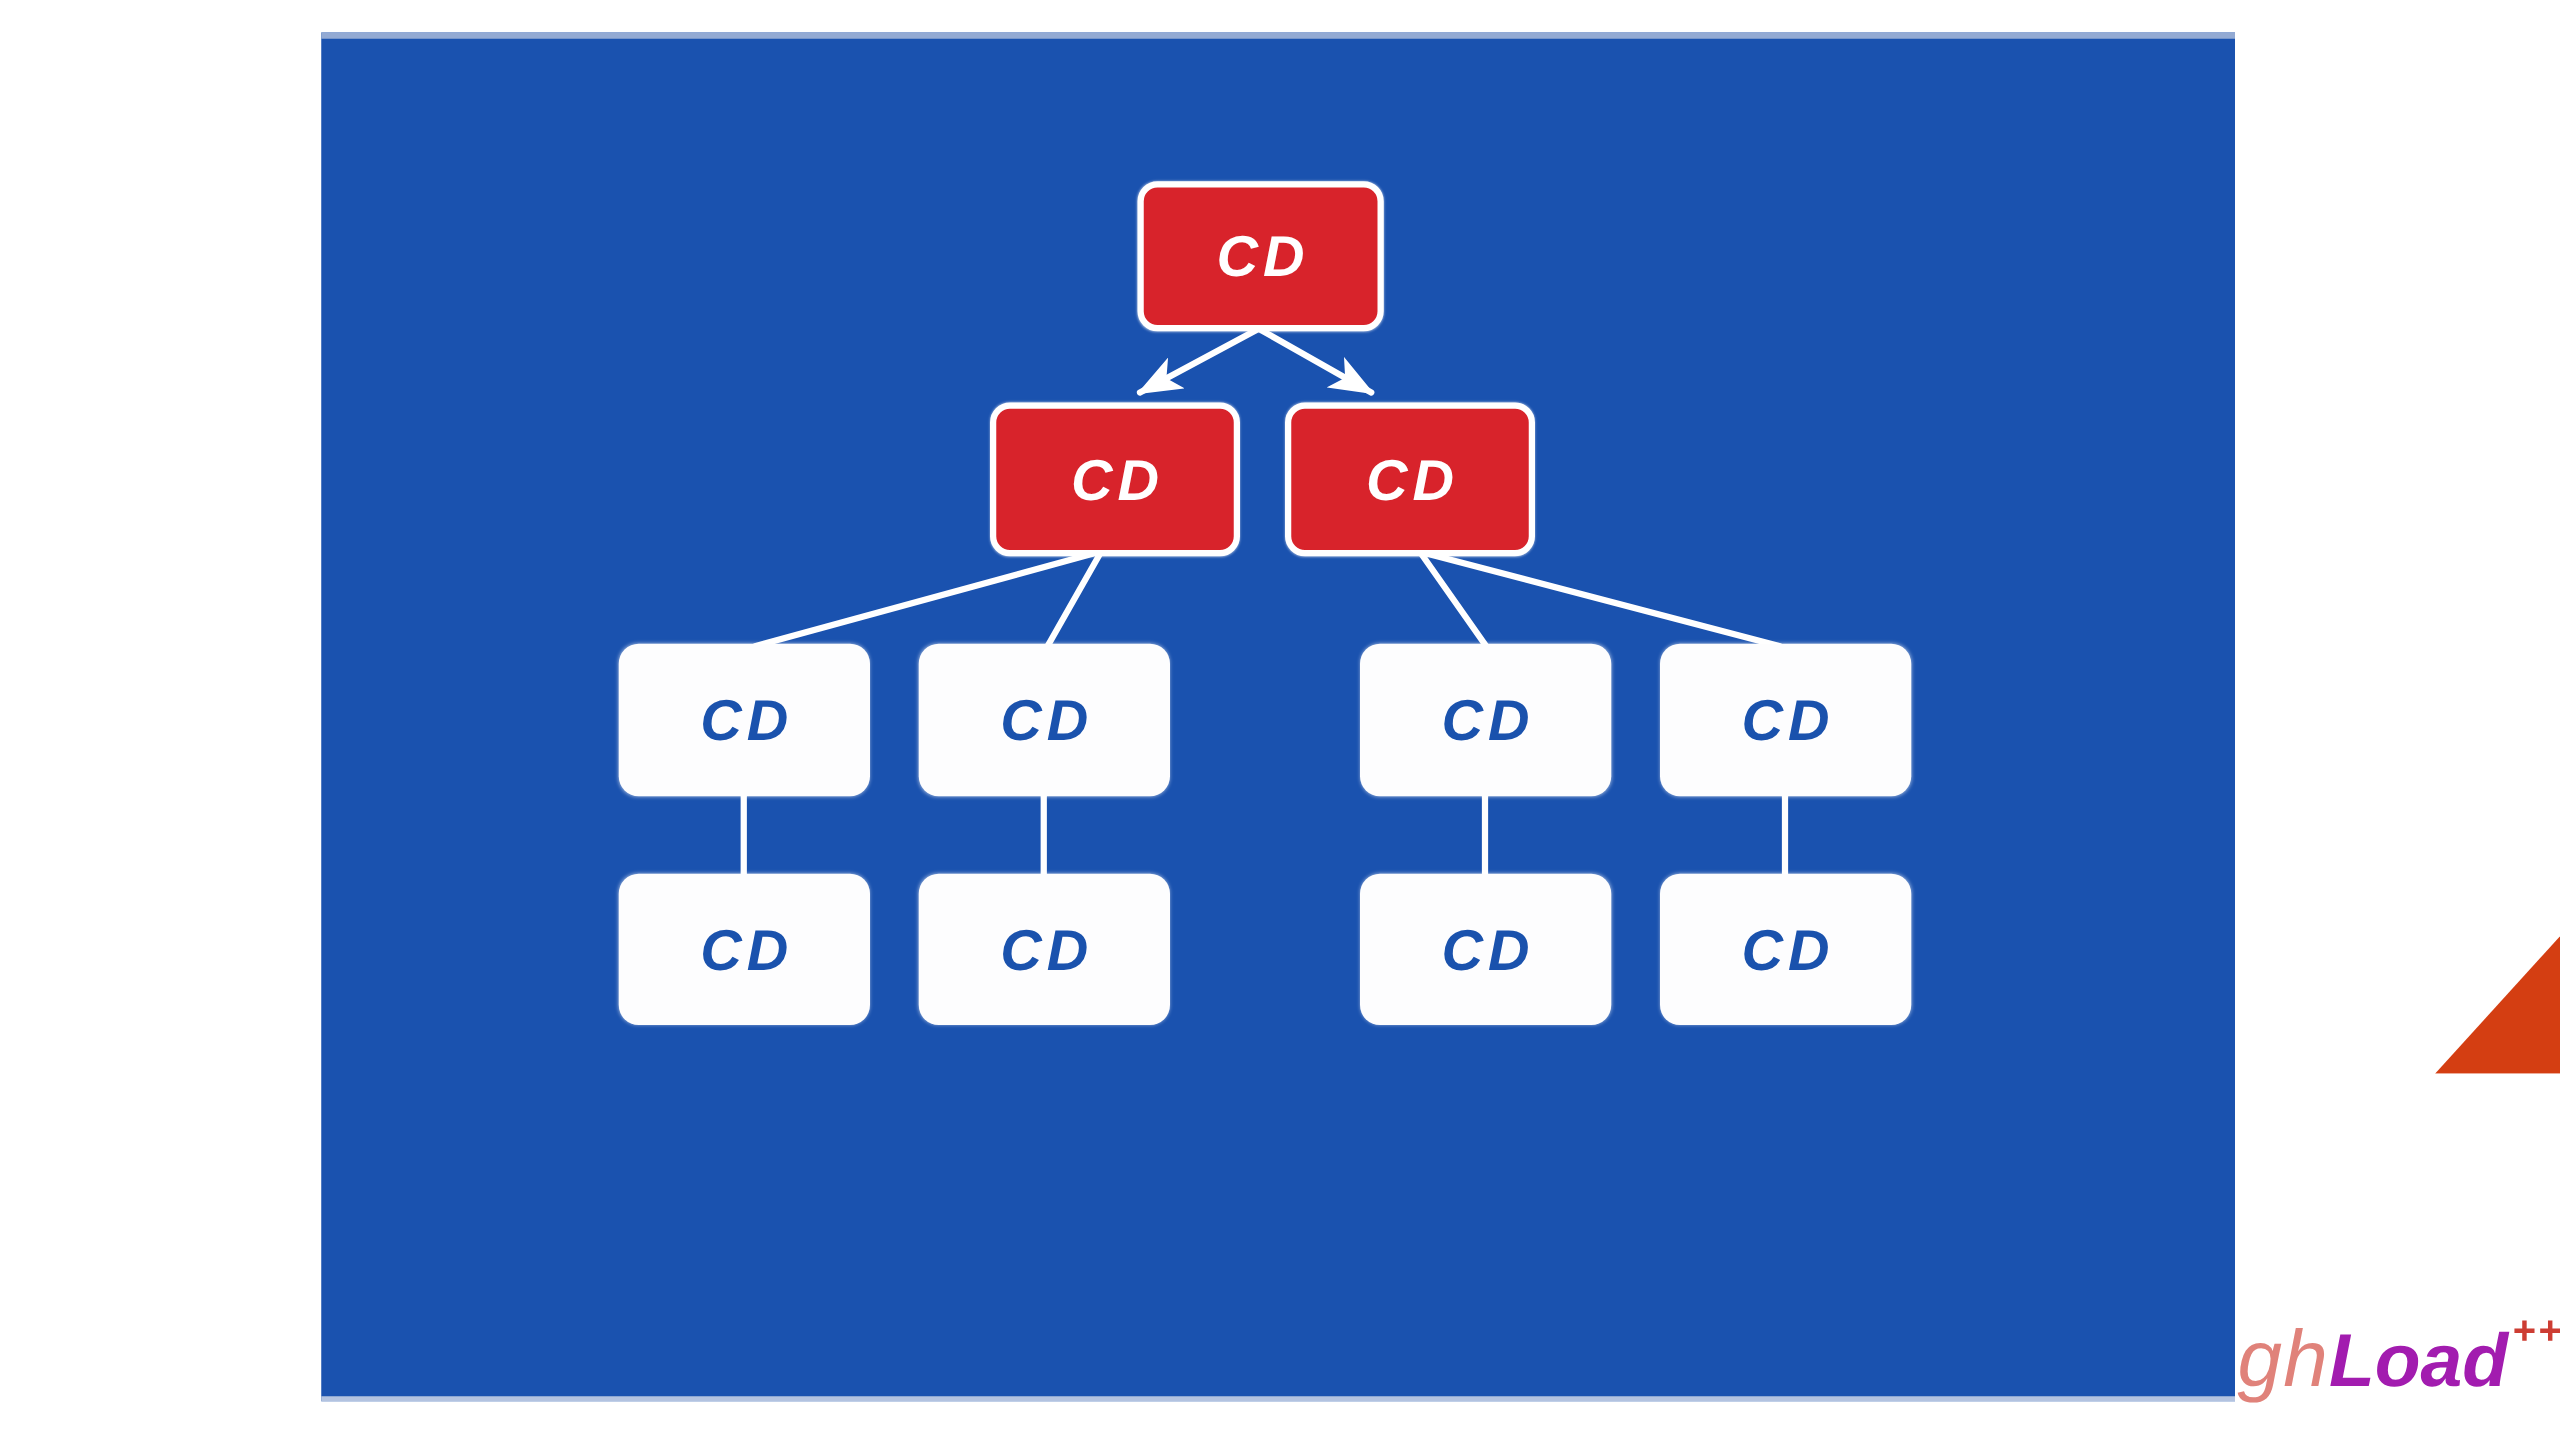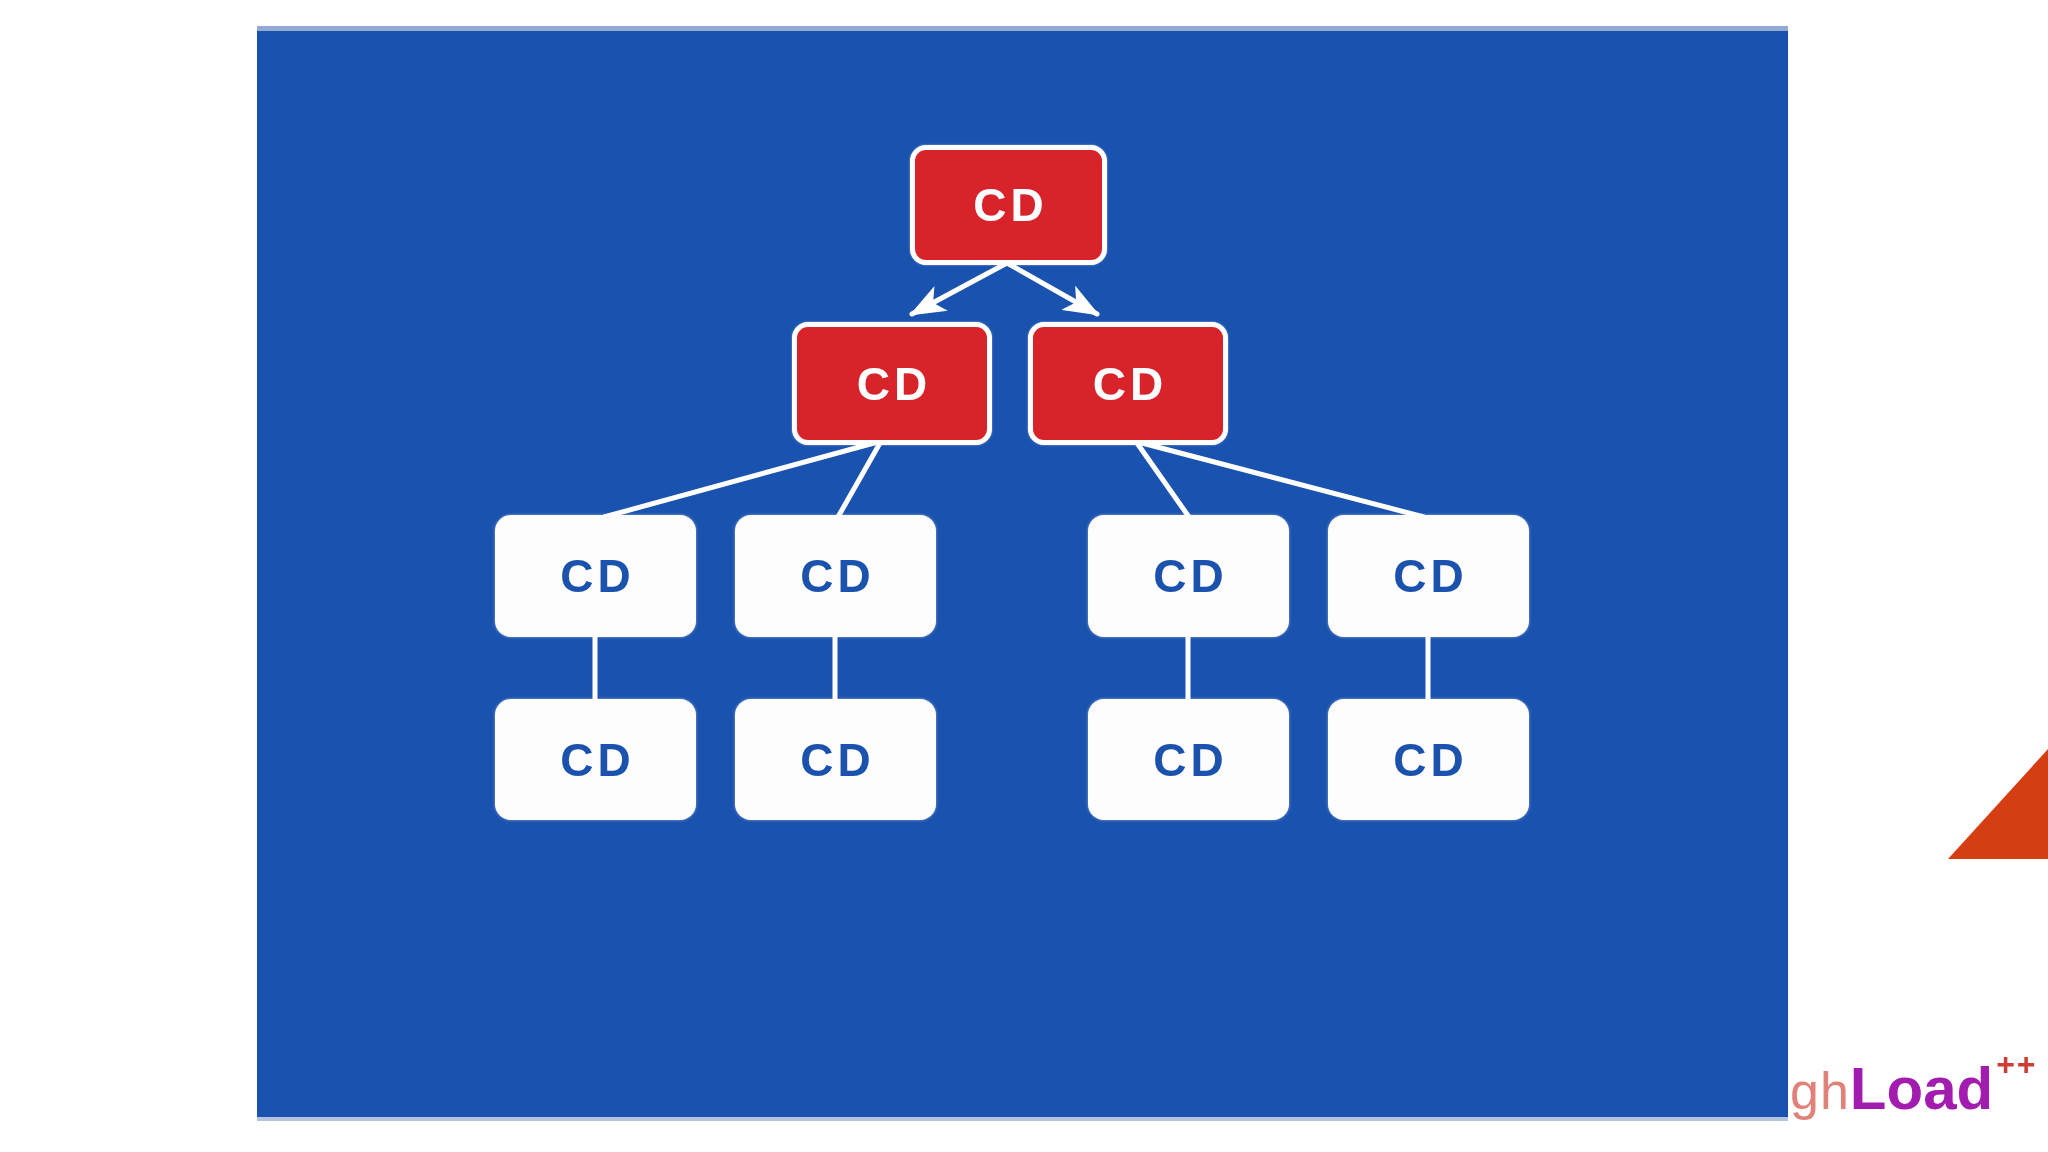--- a/index.html
+++ b/index.html
@@ -9,20 +9,21 @@
     height: 1152px;
     overflow: hidden;
     background: #ffffff;
     font-family: "Liberation Sans", sans-serif;
   }
   .page {
     position: relative;
     width: 2048px;
     height: 859px;
     background: #ffffff;
+    font-style: italic;
   }
   .panel {
     position: absolute;
     left: 257px;
     top: 26px;
     width: 1531px;
     height: 1086px;
     background: #1a52af;
     border-top: 5px solid #93aad3;
     border-bottom: 4px solid #b3c3e0;
@@ -61,21 +62,21 @@
     box-shadow: 0 0 3px rgba(255,255,255,0.5);
   }
   .logo {
     position: absolute;
     left: 1790px;
     top: 1048px;
     white-space: nowrap;
     line-height: 1;
   }
   .logo .gh {
-    font-size: 52px;
+    font-size: 64px;
     font-weight: 400;
     letter-spacing: 1px;
   }
   .logo .load {
     font-size: 60px;
     font-weight: bold;
     letter-spacing: 0px;
   }
   .logo .plus {
     font-size: 32px;

